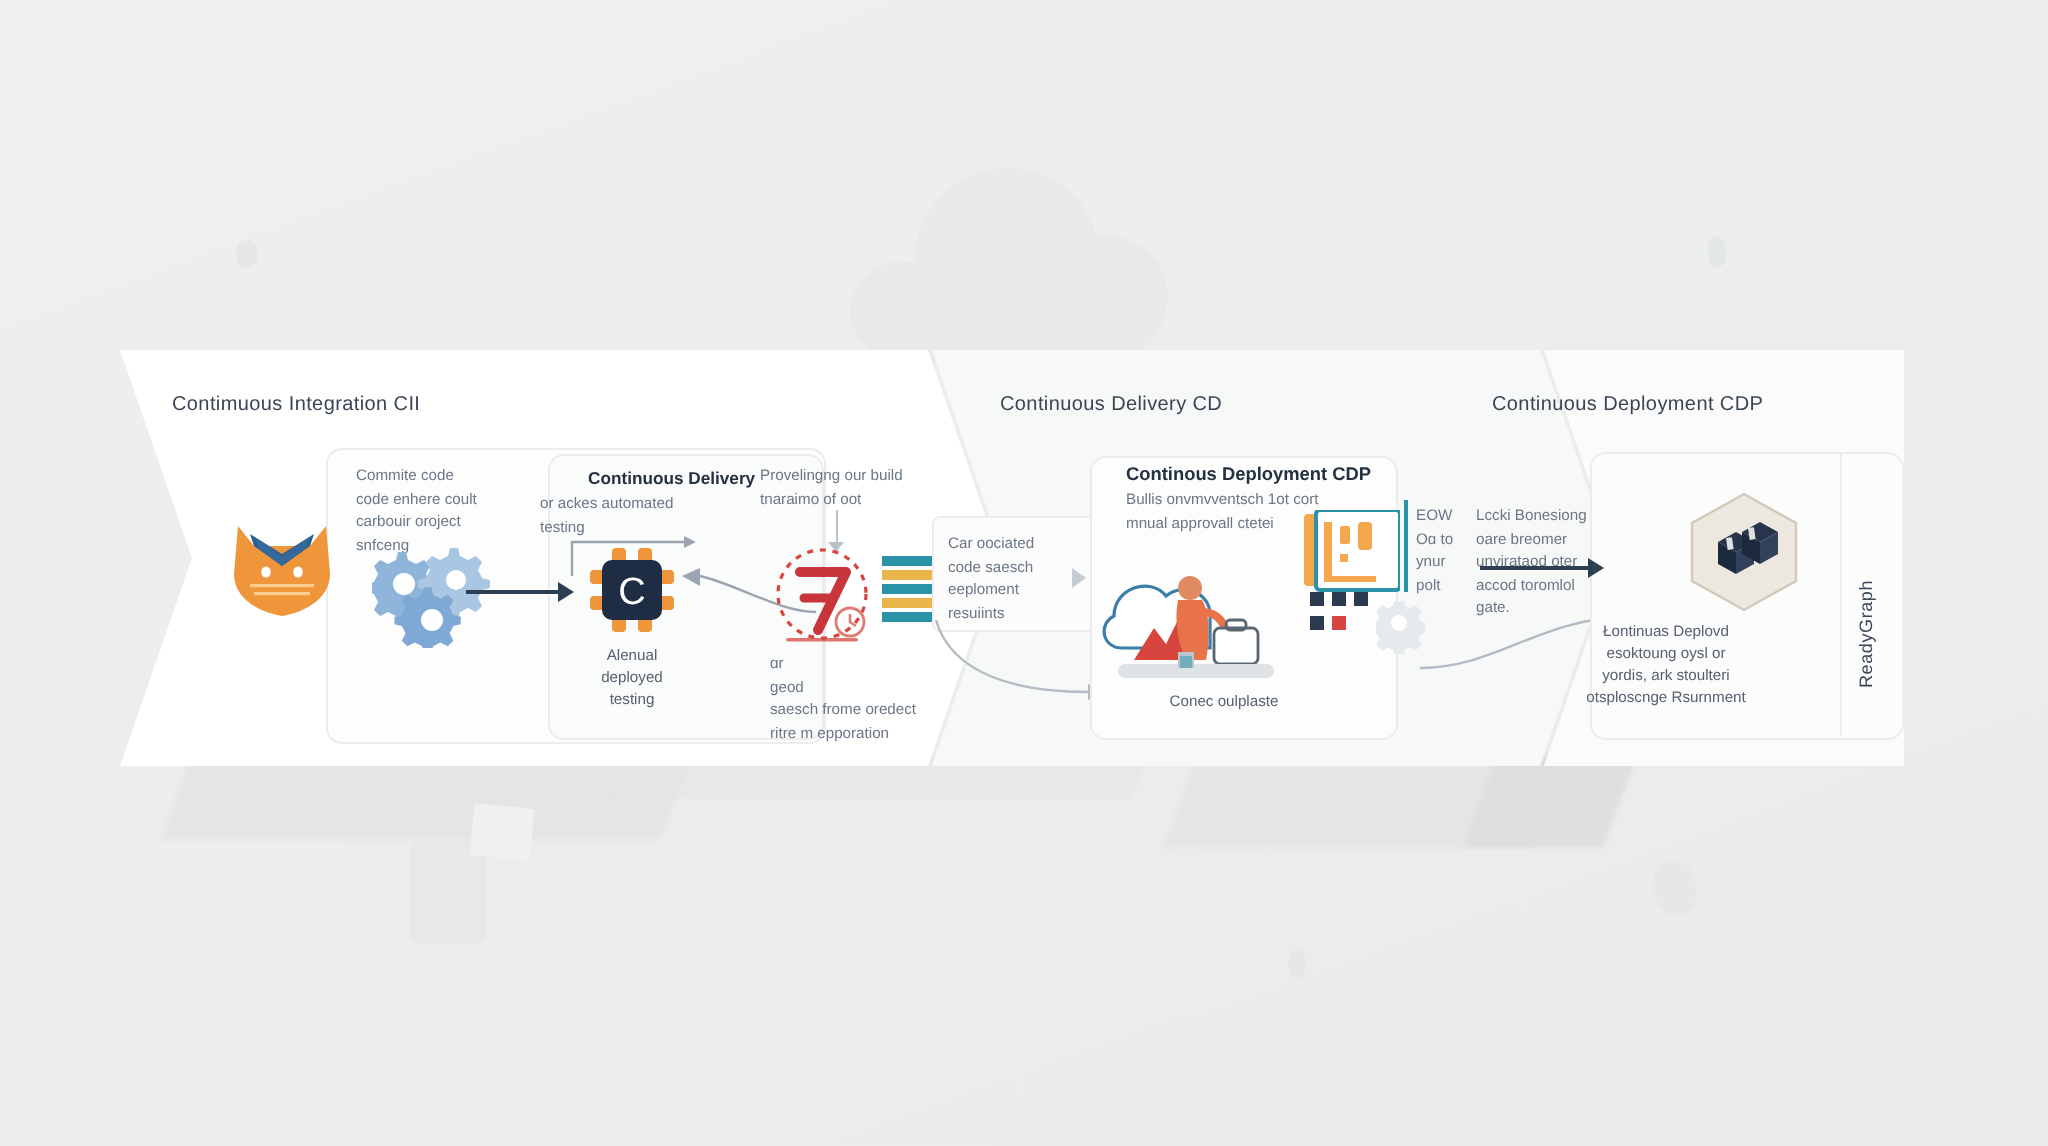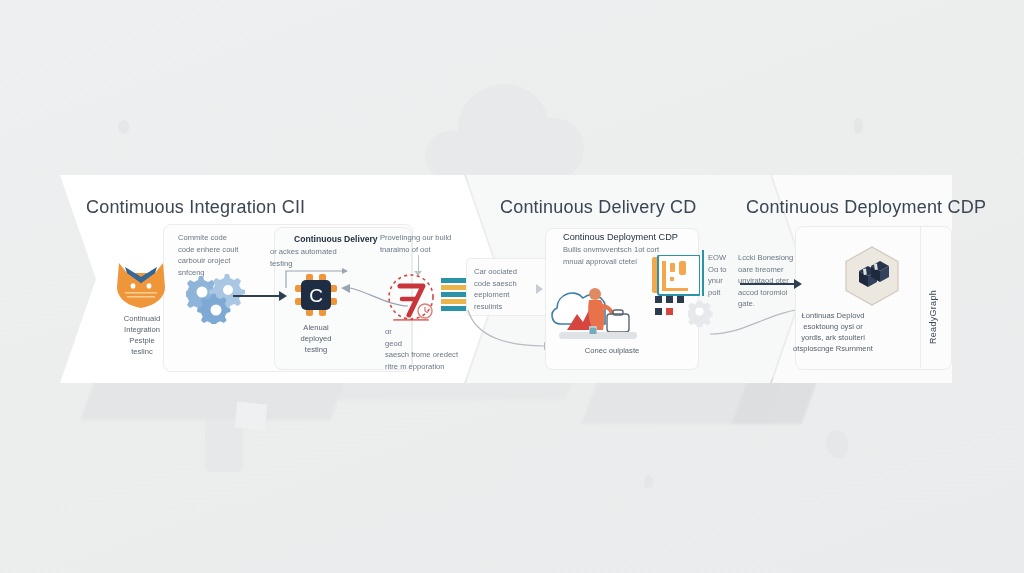--- a/index.html
+++ b/index.html
@@ -78,21 +78,21 @@
     background: #f7f8f8;
     clip-path: polygon(0 0, 304px 0, 340px 104px, 304px 208px, 0 208px, 36px 104px);
   }
   .chev-3 {
     left: 712px; width: 180px;
     background: #fbfbfb;
     clip-path: polygon(0 0, 180px 0, 180px 208px, 0 208px, 36px 104px);
   }
   .stage-title {
     position: absolute;
-    font-size: 18px;
+    font-size: 10px;
     letter-spacing: .2px;
     color: #3a4654;
     white-space: nowrap;
   }
   .st-1 { left: 86px;  top: 197px; }
   .st-2 { left: 500px; top: 197px; }
   .st-3 { left: 746px; top: 197px; }
 
   
   .panel {
@@ -108,21 +108,21 @@
   .panel-cdp { left: 795px; top: 226px; width: 155px; height: 142px;
                background:#fcfcfc; }
   .panel-cdp-div {
     position:absolute; left: 920px; top: 226px; width:1px; height:142px;
     background:#ececec;
   }
 
   
   .tx { position: absolute; font-size: 7.6px; line-height: 11.5px; color: #6b7785; }
   .tx-bold { font-weight: bold; font-size: 8.6px; color: #25313f; margin-left: 24px; }
-  .tx-head { position: absolute; font-size: 9.2px; font-weight: normal; color: #243140; }
+  .tx-head { position: absolute; font-size: 9.2px; font-weight: bold; color: #243140; }
   .tx-cap { position:absolute; font-size: 7.6px; line-height: 11px; color:#56626f; text-align:center; }
 
   
   .ico { position: absolute; }
 
   
   .arrow-line {
     position: absolute;
     background: #2e3f54;
     height: 2px;
@@ -196,24 +196,20 @@
     <svg viewBox="0 0 56 50" xmlns="http://www.w3.org/2000/svg">
       <path d="M6 4 L14 14 L42 14 L50 4 L52 28 C52 40 40 47 28 49 C16 47 4 40 4 28 Z" fill="#f0963a"></path>
       <path d="M14 14 L28 24 L42 14 L44 8 L28 18 L12 8 Z" fill="#2c5f8e"></path>
       <path d="M16 15 L28 24 L40 15 L41 10 L28 19 L15 10 Z" fill="#34699b"></path>
       <ellipse cx="20" cy="27" rx="2.4" ry="2.8" fill="#ffffff"></ellipse>
       <ellipse cx="36" cy="27" rx="2.4" ry="2.8" fill="#ffffff"></ellipse>
       <rect x="12" y="33" width="32" height="1.6" fill="#ffd9a8" opacity=".8"></rect>
       <rect x="14" y="37" width="28" height="1.6" fill="#ffd9a8" opacity=".8"></rect>
     </svg>
   </div>
-  <div class="tx-cap" style="left: 105px; top: 313px; width: 74px; white-space: pre-line;">Continuaid
-Integration
-Pestple
-teslinc</div>
 
   <div class="tx" style="left: 178px; top: 232px; width: 96px; white-space: pre-line;">Commite code
 code enhere coult
 carbouir oroject
 snfceng</div>
   <div class="vline" style="left:216px; top:280px; height:10px;"></div>
 
   <div class="ico" style="left:186px; top:272px; width:62px; height:52px;">
     <svg viewBox="0 0 62 52" xmlns="http://www.w3.org/2000/svg">
       <g fill="#8fb4d9">

